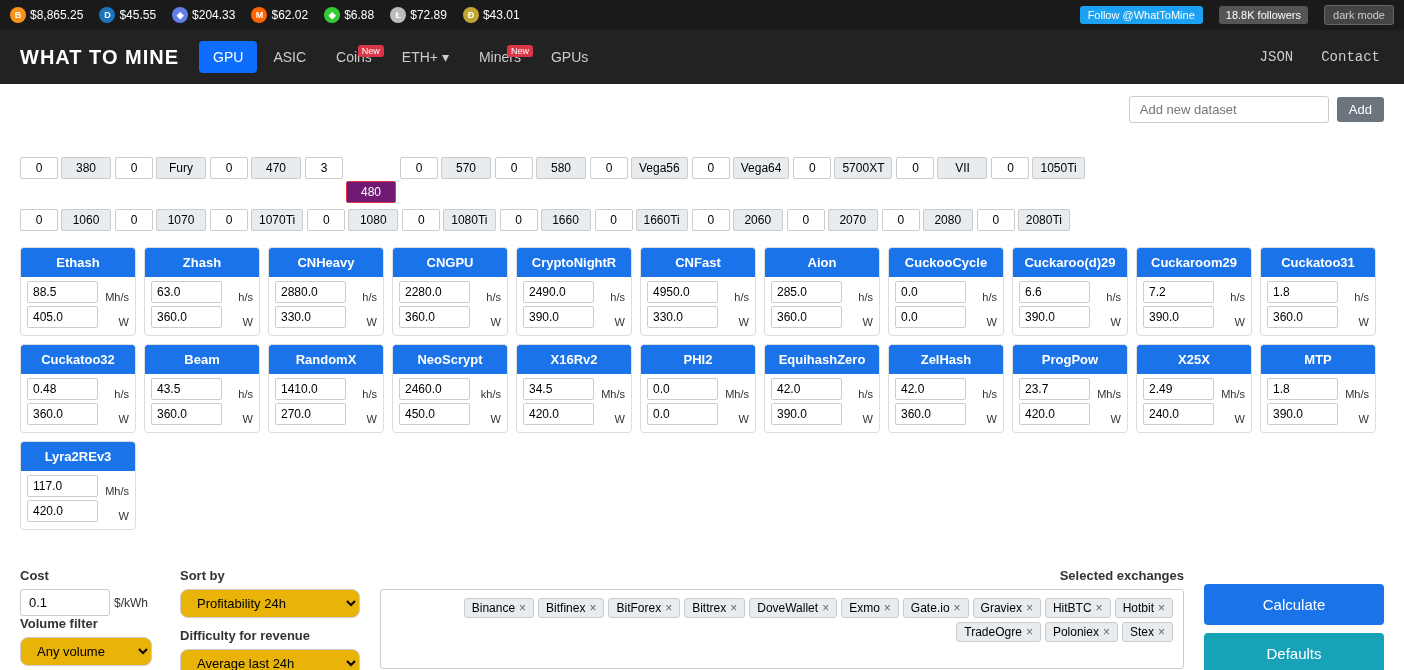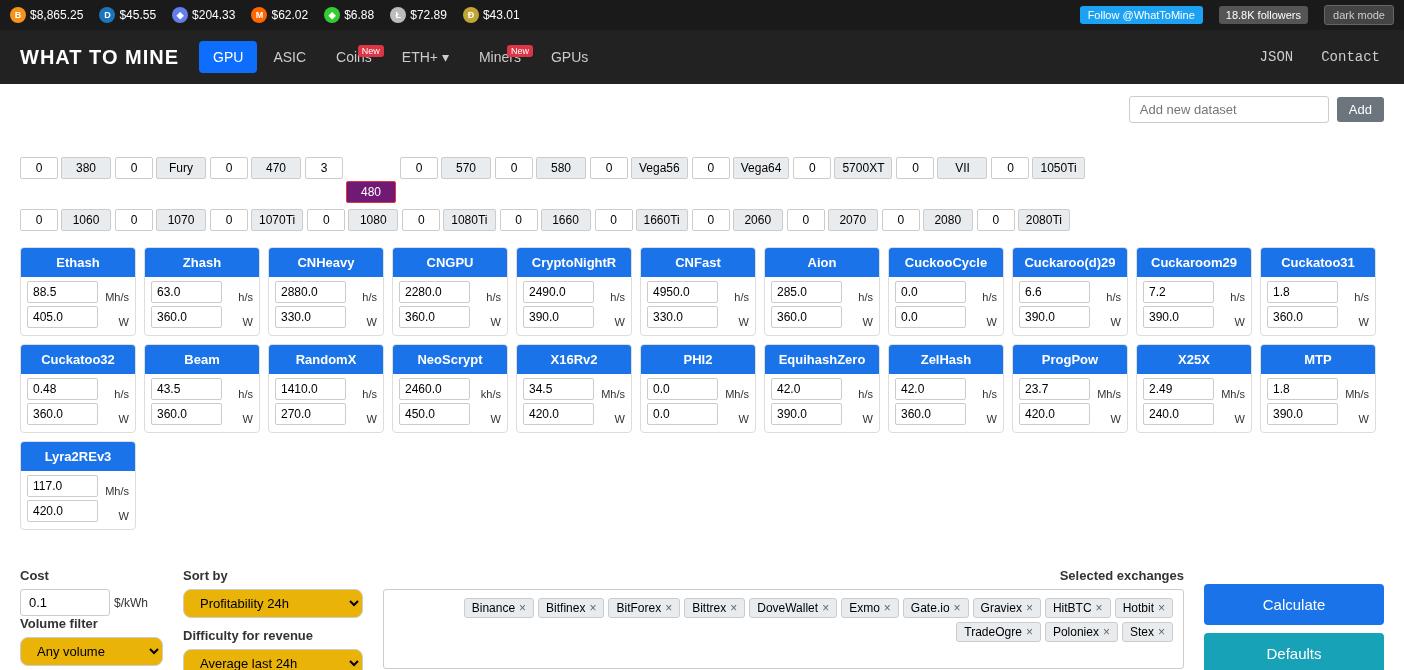--- a/index.html
+++ b/index.html
@@ -724,21 +724,21 @@
 
 <div class="bottom-section">
 
   <div class="bottom-col">
     <div class="bottom-label">Cost</div>
     <div class="bottom-input-row">
       <input class="bottom-input" type="text" value="0.1" style="">
       <span class="bottom-unit">$/kWh</span>
     </div>
     <div class="bottom-label" style="margin-top:0;">Volume filter</div>
-    <select class="bottom-select" style="width:143px;">
+    <select class="bottom-select" style="width:132px;">
       <option>Any volume</option>
     </select>
   </div>
 
   <div class="bottom-col">
     <div class="bottom-label">Sort by</div>
     <select class="bottom-select">
       <option>Profitability 24h</option>
     </select>
     <div class="bottom-label" style="margin-top:10px;">Difficulty for revenue</div>

